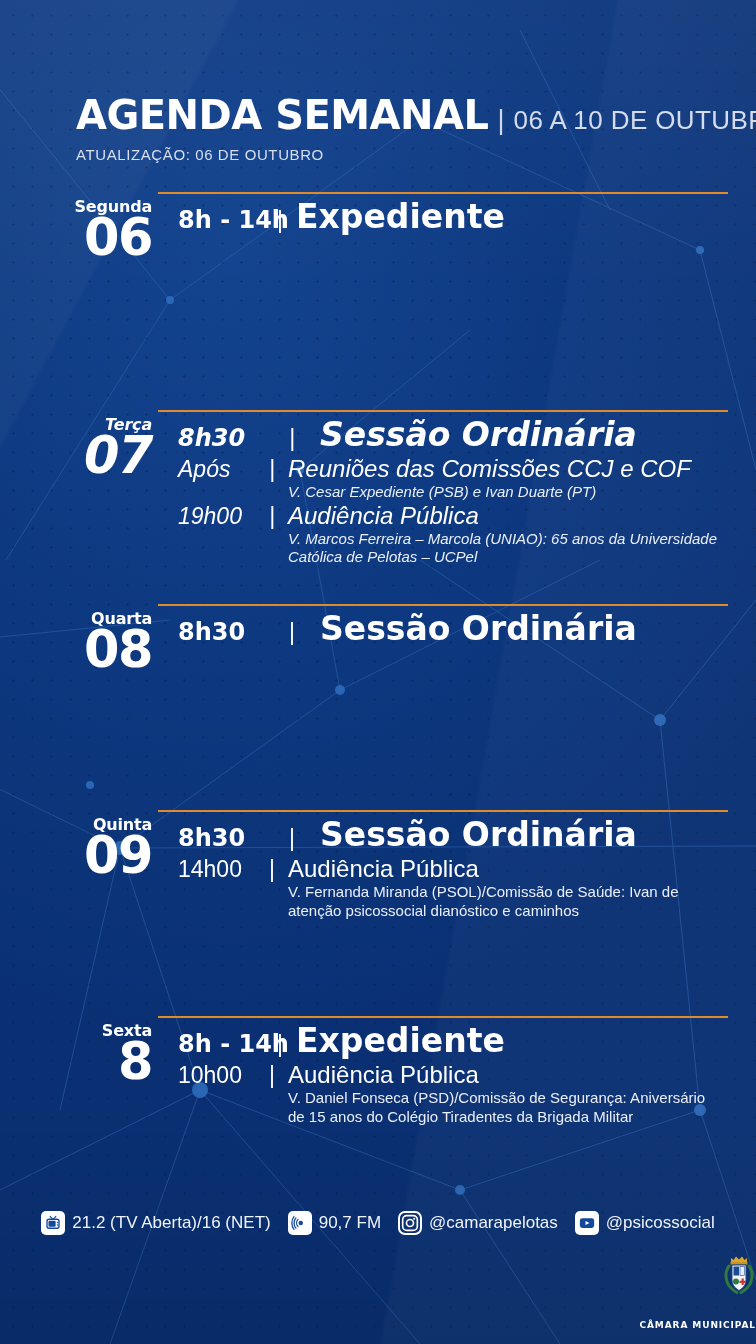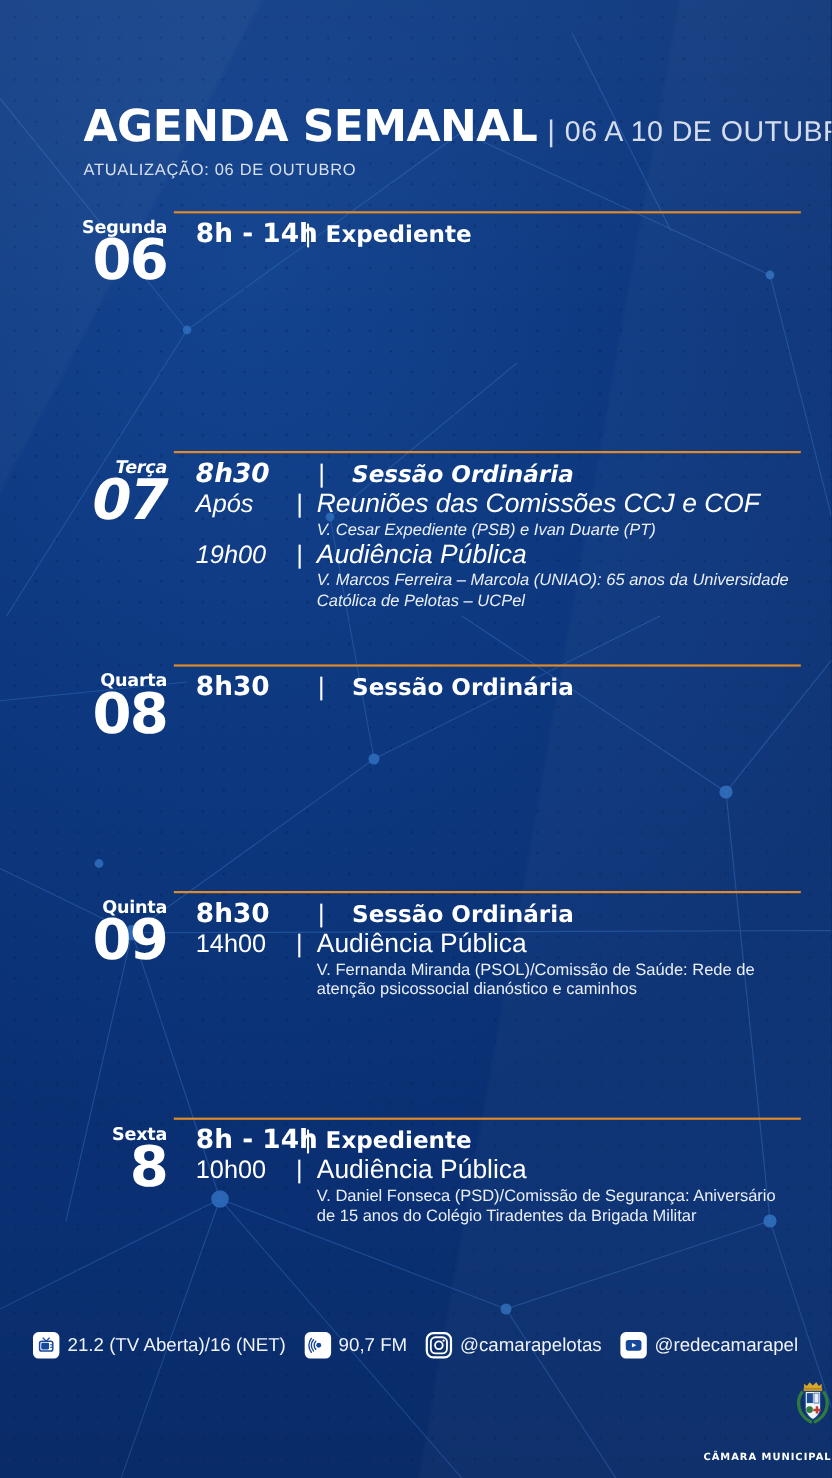--- a/index.html
+++ b/index.html
@@ -71,21 +71,21 @@
     font-size:51px; font-weight:bold; line-height:.95; margin-top:-2px;
     font-family:"DejaVu Sans", sans-serif; letter-spacing:-1.5px;
   }
   .content{ position:absolute; left:178px; right:4px; top:6px; }
 
   .ev{ display:flex; align-items:baseline; white-space:nowrap; }
   .ev-time{ font-size:24px; font-weight:bold; line-height:1.18;
             font-family:"DejaVu Sans", sans-serif; }
   .ev-time.light{ font-weight:400; font-size:23px; font-family:"Liberation Sans", sans-serif; }
   .ev-bar{ font-size:23px; line-height:1.18; color:#ffffff; font-weight:400; }
-  .ev-title{ font-size:21px; font-weight:bold; line-height:1.18;
+  .ev-title{ font-size:33px; font-weight:bold; line-height:1.18;
              font-family:"DejaVu Sans", sans-serif; }
   .ev-title.light{ font-weight:400; font-size:24px; font-family:"Liberation Sans", sans-serif; }
   .ev-note{ font-size:15px; line-height:1.22; color:#eaeff8; font-weight:400; white-space:normal; }
 
   
   .c-time{ width:86px; flex:0 0 86px; }
   .c-time.w2{ width:78px; flex:0 0 78px; }
   .c-bar{ width:32px; flex:0 0 32px; text-align:center; }
   .c-bar.wide{ width:56px; flex:0 0 56px; }
   .note-indent{ margin-left:118px; margin-top:0px; max-width:470px; }
@@ -234,21 +234,21 @@
           <div class="ev">
             <span class="ev-time c-time">8h30</span>
             <span class="ev-bar c-bar wide">|</span>
             <span class="ev-title">Sessão Ordinária</span>
           </div>
           <div class="ev">
             <span class="ev-time c-time light w2">14h00</span>
             <span class="ev-bar c-bar">|</span>
             <span class="ev-title light">Audiência Pública</span>
           </div>
-          <div class="ev-note note-indent n2">V. Fernanda  Miranda (PSOL)/Comissão de Saúde: Rede de atenção psicossocial dianóstico e caminhos</div>
+          <div class="ev-note note-indent n2">V. Fernanda  Miranda (PSOL)/Comissão de Saúde: Ivan de atenção psicossocial dianóstico e caminhos</div>
         </div>
       </div>
       <div class="row" style="top: 1016px;">
         <div class="rule"></div>
         <div class="daycol">
           <div class="dayname">Sexta</div>
           <div class="daynum">8</div>
         </div>
         <div class="content">
           <div class="ev">
@@ -301,21 +301,21 @@
           </span>
           <span class="lbl">@camarapelotas</span>
         </div>
         <div class="sitem">
           <span class="ico">
             <svg viewBox="0 0 24 24" width="18" height="18">
               <rect x="2.5" y="5.5" width="19" height="13" rx="3.2" fill="#15479a"></rect>
               <path d="M10 9.3 L15.4 12 L10 14.7 Z" fill="#ffffff"></path>
             </svg>
           </span>
-          <span class="lbl">@redecamarapel</span>
+          <span class="lbl">@psicossocial</span>
         </div>
       </div>
 
     <div class="brand">
       <svg class="crest" viewBox="0 0 34 44">
 
         <path d="M9 9 L9 5 L11.5 7 L14 3.5 L17 6.5 L20 3.5 L22.5 7 L25 5 L25 9 Z" fill="#d9a62b"></path>
         <rect x="8.5" y="9" width="17" height="2.6" fill="#c8941f"></rect>
 
         <path d="M7 13 C2.5 19 3 29 9 35 C11 37 13 38.5 15 39.5" stroke="#2f7a3e" stroke-width="3" fill="none" stroke-linecap="round"></path>

